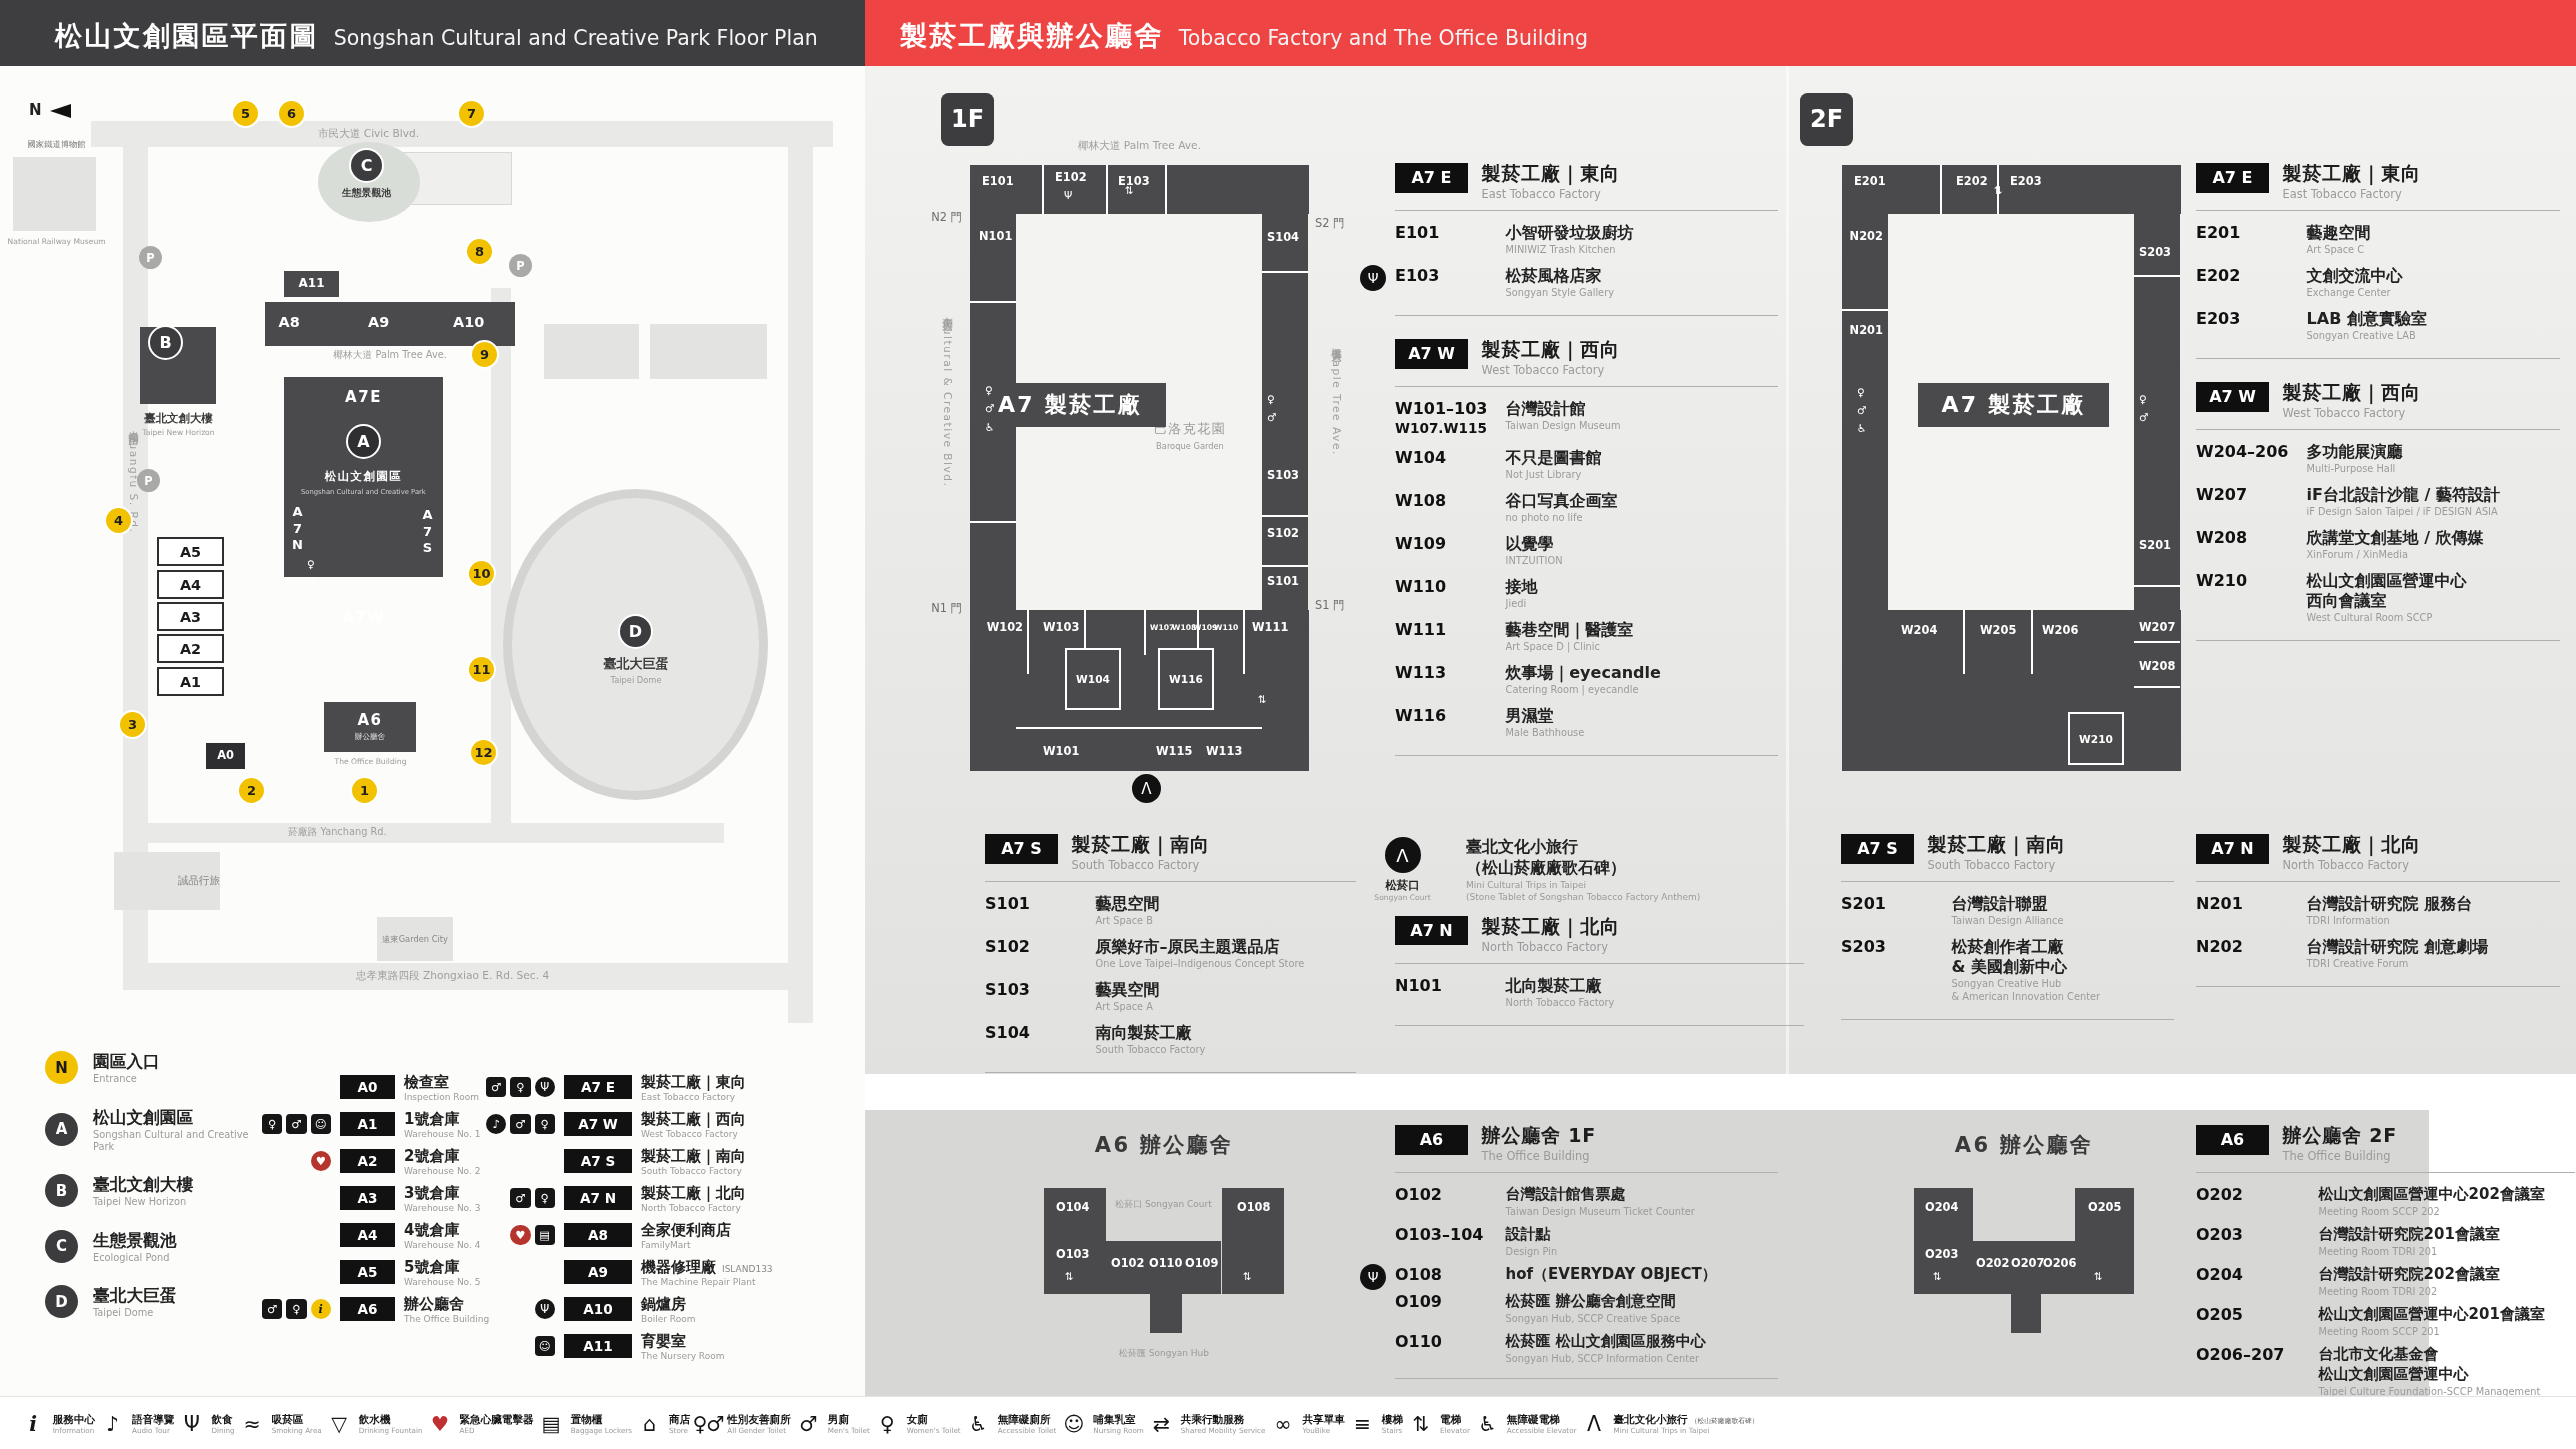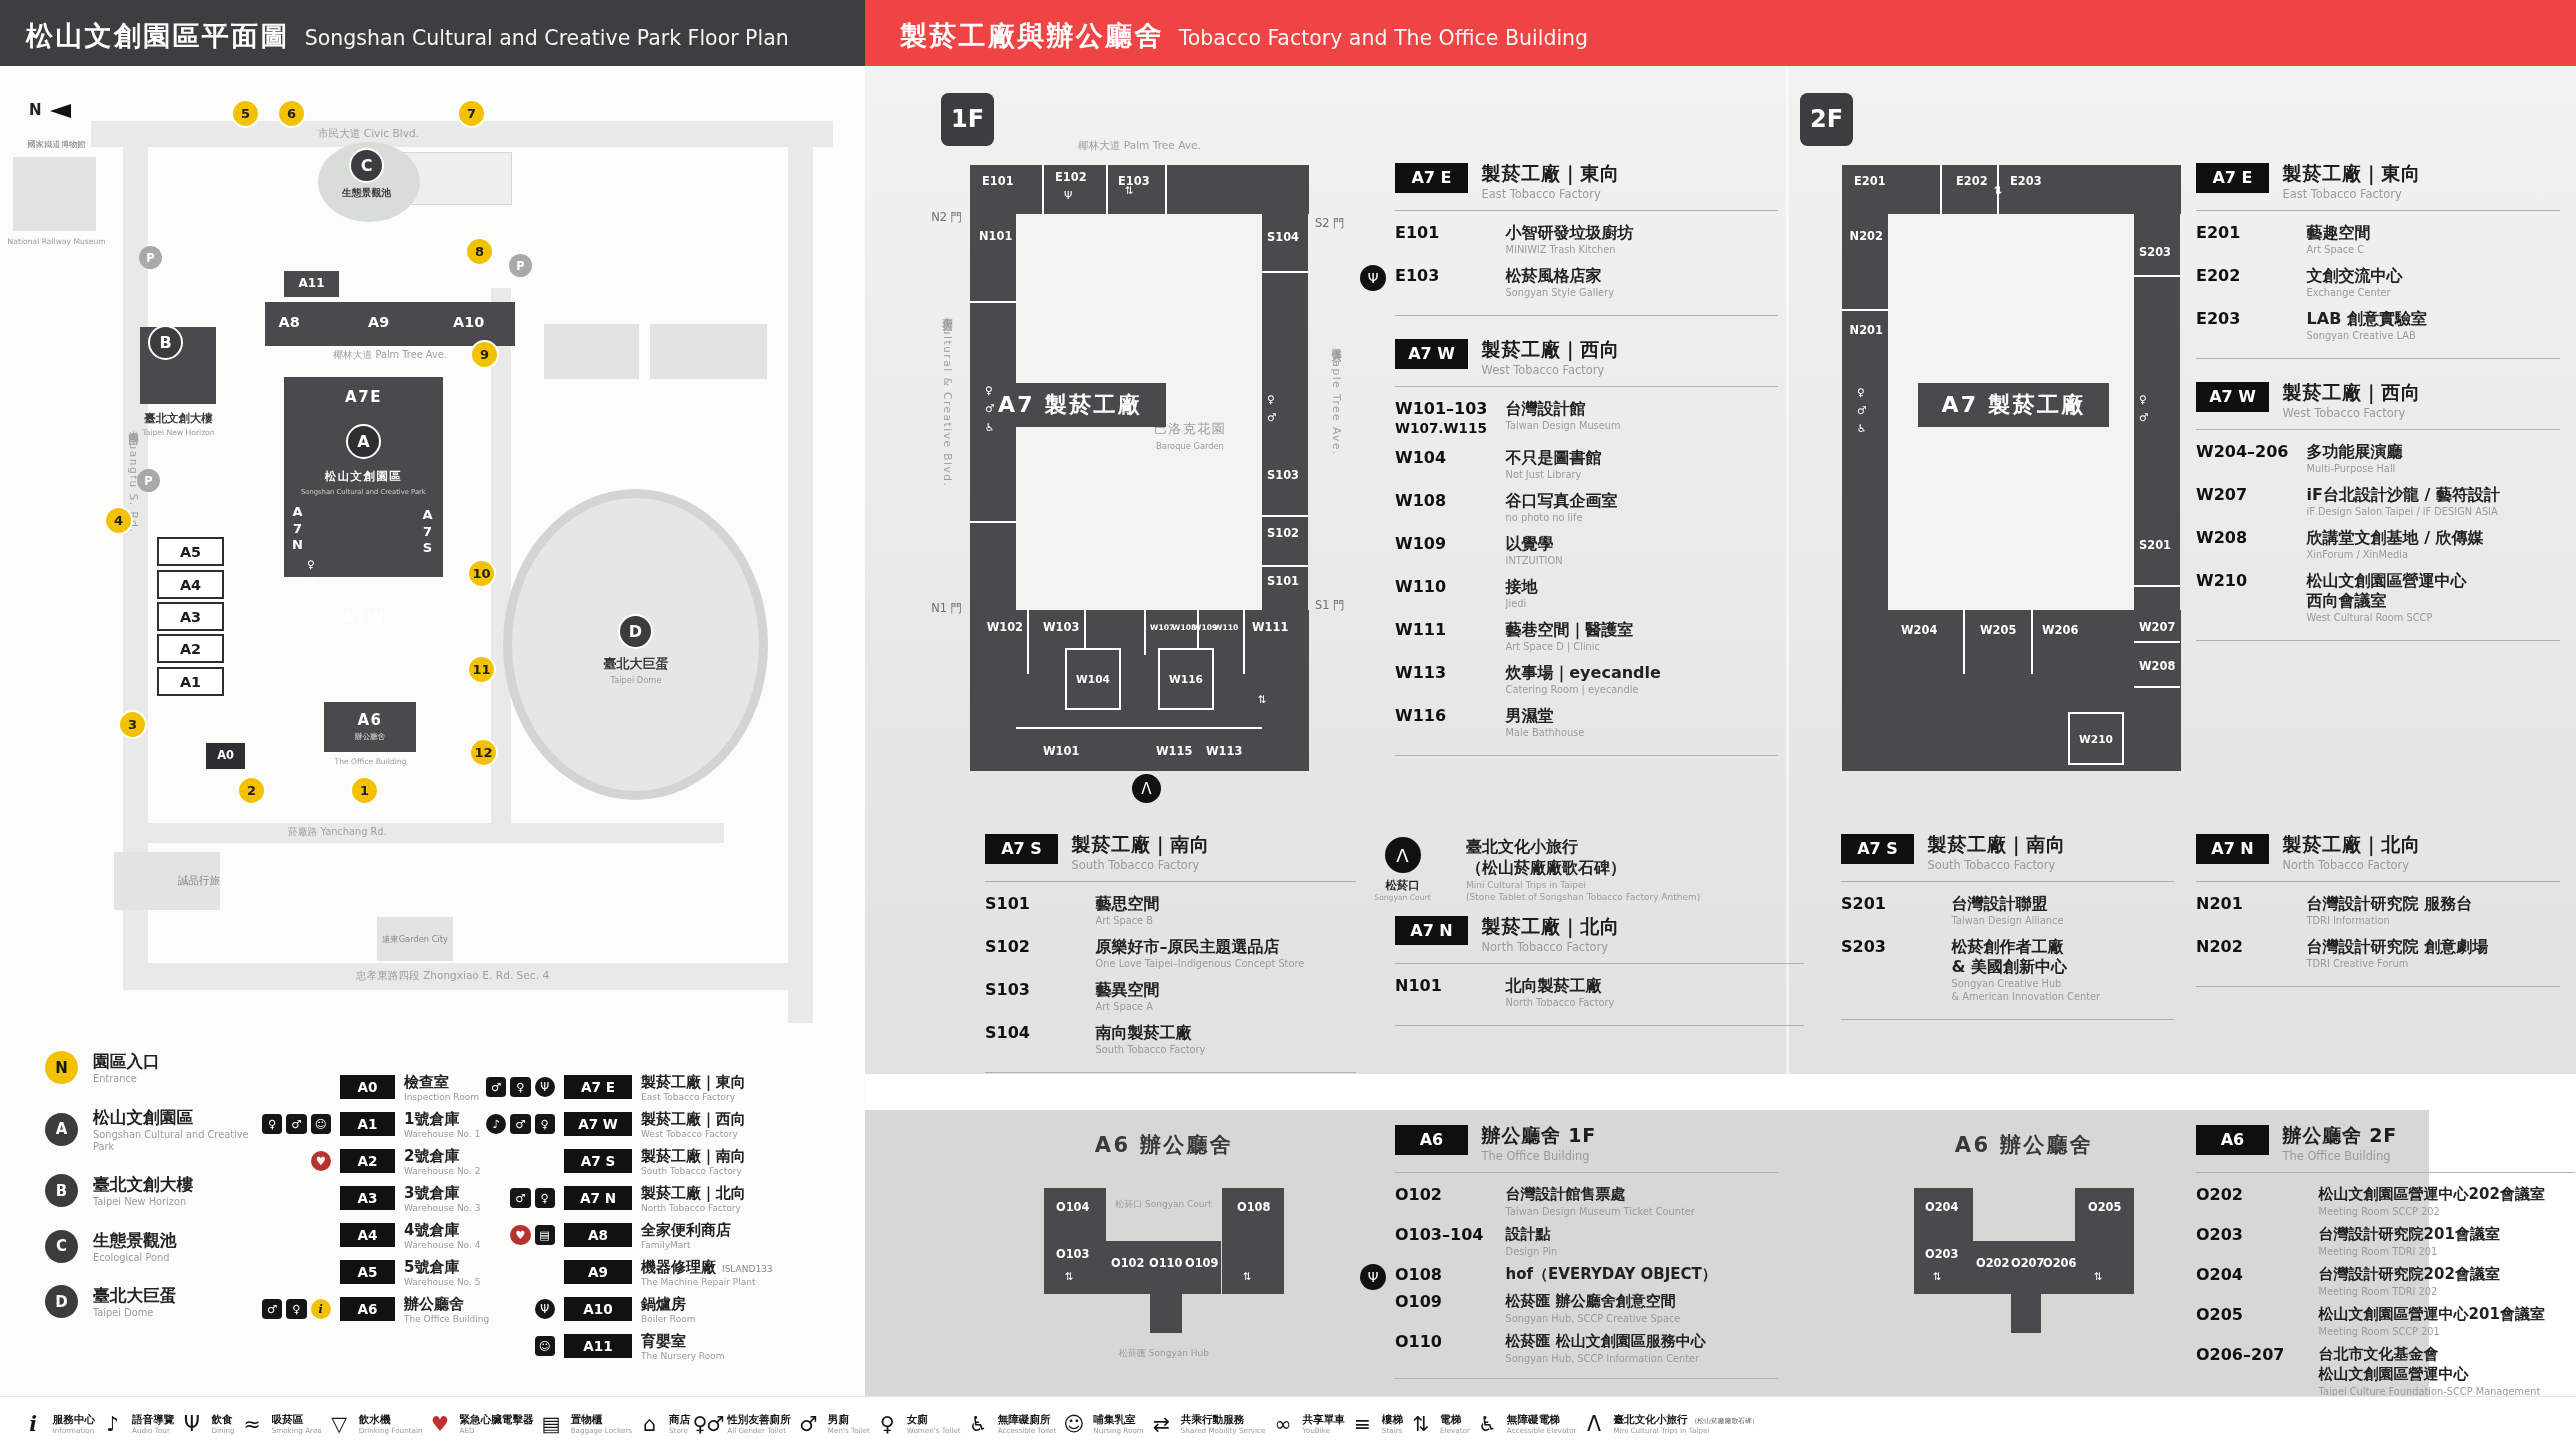--- a/index.html
+++ b/index.html
@@ -2,21 +2,21 @@
 <html style="font-size:12px"><head>
 <meta charset="utf-8">
 <style>
   *{margin:0;padding:0;box-sizing:border-box}
   body{font-family:"DejaVu Sans","Liberation Sans",sans-serif;background:#fff}
   .screen{position:relative;width:2576px;height:1449px;overflow:hidden;background:#fff}
   .abs{position:absolute}
 
   
   .hdr{position:absolute;top:0;height:66px;display:flex;align-items:baseline;gap:15px;color:#fff;padding-top:18px}
-  #hdr-left{left:0;width:865px;background:#3e3e40;padding-left:26px}
+  #hdr-left{left:0;width:865px;background:#3e3e40;padding-left:55px}
   #hdr-right{left:865px;width:2055px;background:#ef4444;padding-left:35px}
   .hdr-zh{font-size:27px;font-weight:bold;letter-spacing:2.3px}
   .hdr-en{font-size:20.5px;color:#f4f4f4}
 
   
   #map-panel{position:absolute;left:0;top:66px;width:865px;height:1330px;background:#fcfcfb;overflow:hidden}
   #floors{position:absolute;left:865px;top:66px;width:1711px;height:1008px;background:linear-gradient(180deg,#f2f2f1,#e1e1e0)}
   #a6-band{position:absolute;left:865px;top:1110px;width:1564px;height:322px;background:#d7d7d6}
   #icon-bar{position:absolute;left:0;top:1396px;width:2576px;height:54px;background:#fff;border-top:1.5px solid #e4e4e3;display:flex;align-items:center;padding:0 19.7px}
 

